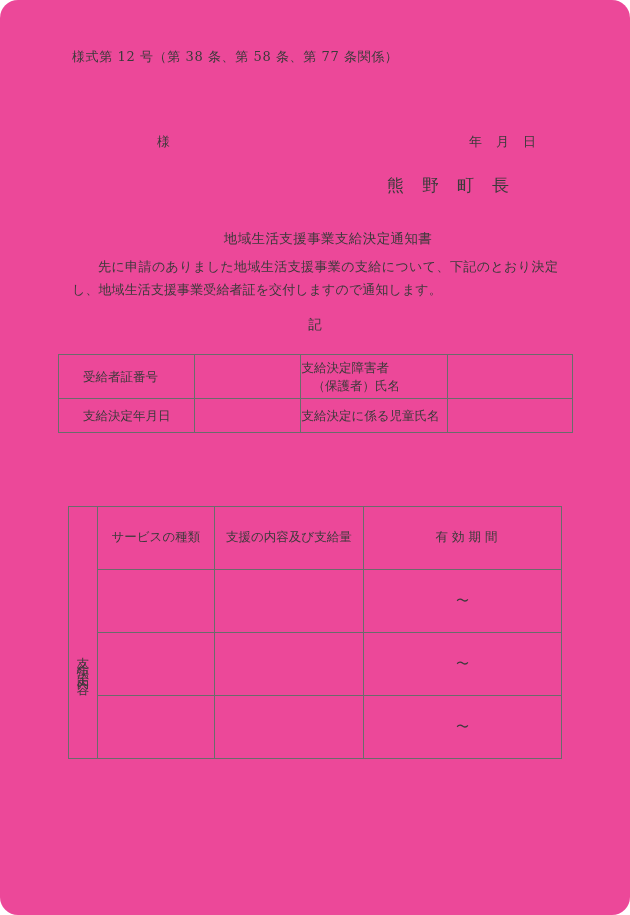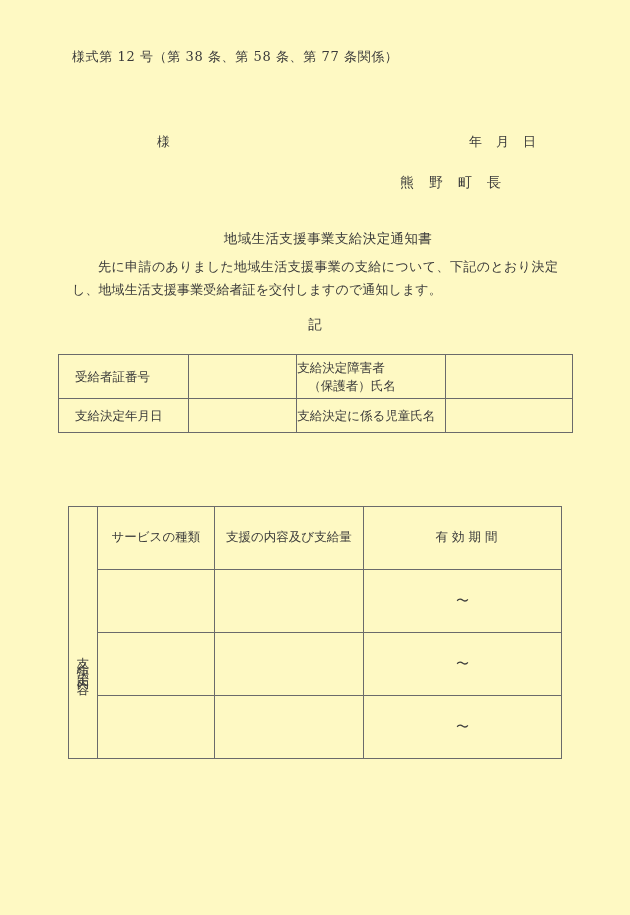--- a/index.html
+++ b/index.html
@@ -15,21 +15,22 @@
     overflow: hidden;
     font-family: "DejaVu Serif", "Liberation Serif", serif;
     color: #3a3a3a;
     -webkit-font-smoothing: antialiased;
   }
   .page {
     position: absolute;
     inset: 0;
     width: 630px;
     height: 915px;
-    background: #fef9c3;
+    background: #ec4899;
+    border-radius: 18px;
   }
 
   
   .form-no {
     position: absolute;
     left: 72px;
     top: 48px;
     font-size: 13px;
     letter-spacing: 0.6px;
     white-space: nowrap;
@@ -45,23 +46,23 @@
   .date-line {
     position: absolute;
     left: 469px;
     top: 133px;
     font-size: 13px;
     letter-spacing: 0.5px;
     white-space: nowrap;
   }
   .issuer {
     position: absolute;
-    left: 400px;
+    left: 387px;
     top: 174px;
-    font-size: 14px;
+    font-size: 17px;
     letter-spacing: 0.5px;
     white-space: nowrap;
   }
 
   
   .doc-title {
     position: absolute;
     left: 0;
     top: 230px;
     width: 630px;
@@ -111,21 +112,21 @@
     width: 515px;
   }
   #table-basic td {
     height: 33px;
   }
   #table-basic td.tall {
     height: 43px;
   }
   #table-basic td.label {
     width: 118px;
-    padding-left: 16px;
+    padding-left: 24px;
     line-height: 18px;
   }
   #table-basic td.fill {
     width: 112px;
   }
   #table-basic td.label2 {
     width: 153px;
     padding-left: 0;
     line-height: 18px;
   }

